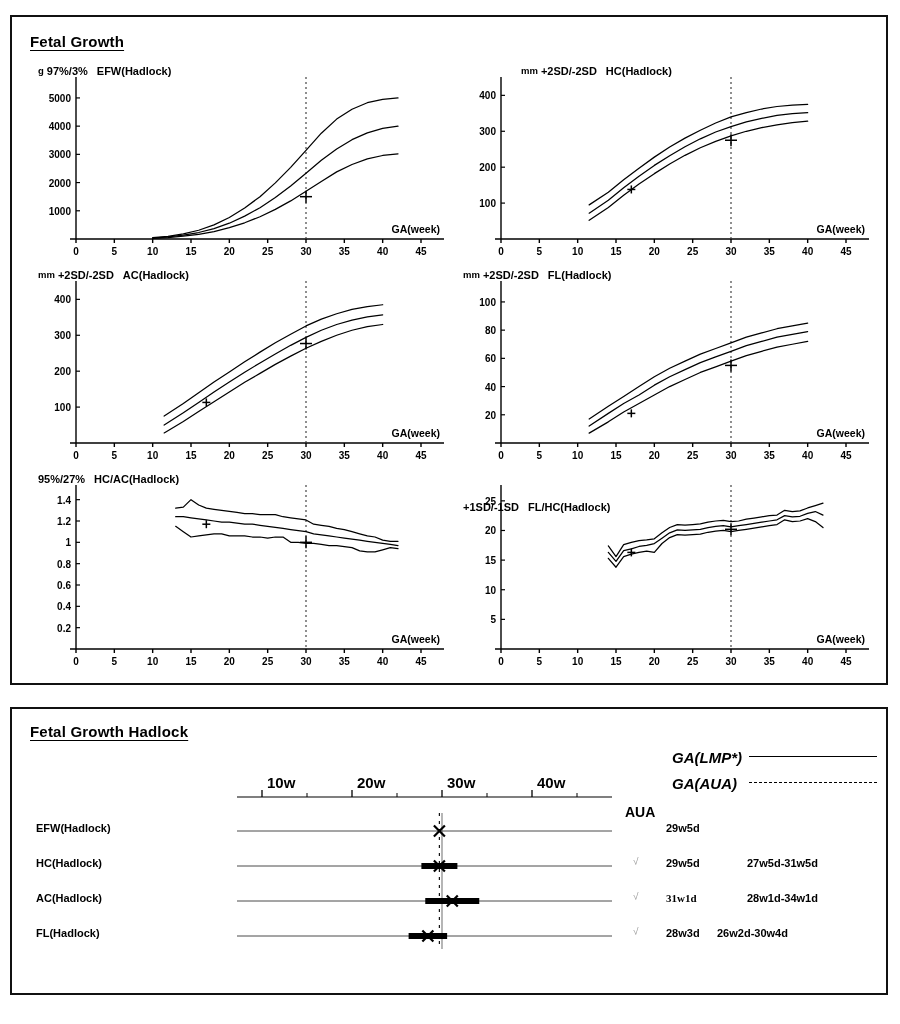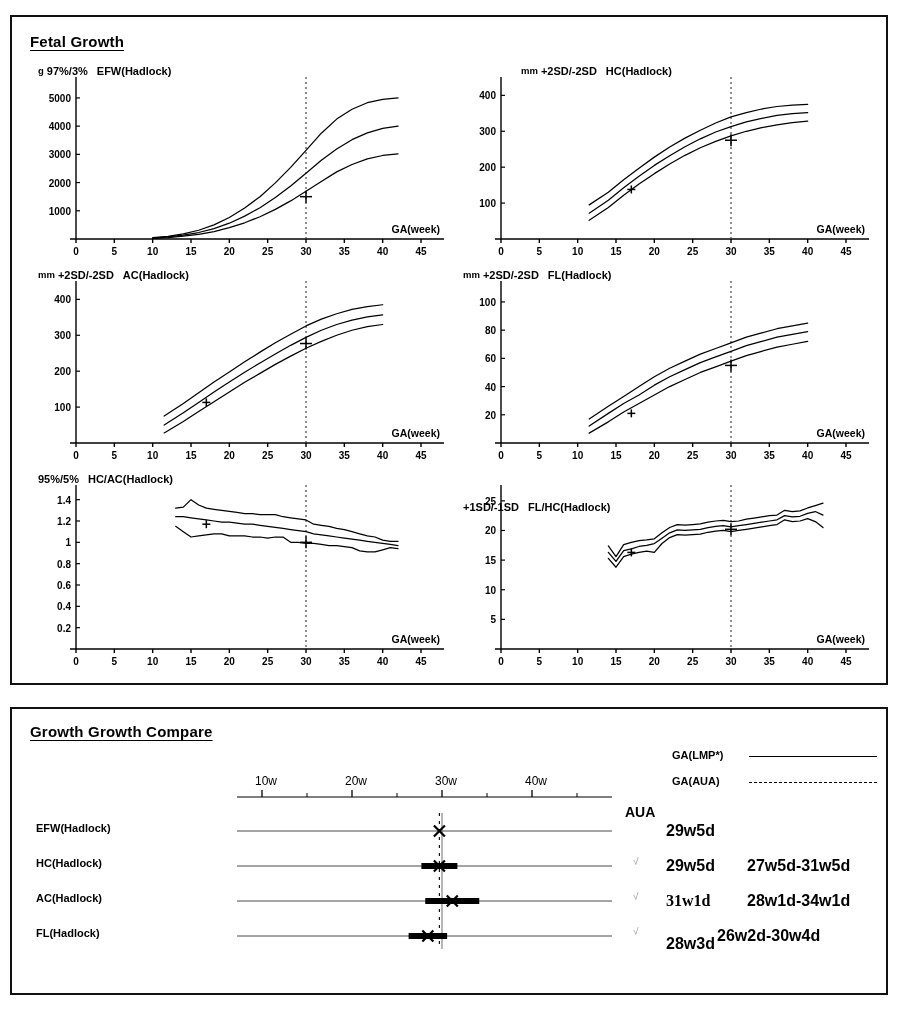--- a/index.html
+++ b/index.html
@@ -73,51 +73,53 @@
     font-family: "Liberation Sans", sans-serif;
     font-weight: bold;
     fill: #000;
   }
   .tick-label { font-size: 10px; }
   .axis-name { font-size: 10.5px; }
 
   
   .cmp-legend-label {
     position: absolute;
+    font-size: 15px;
+    font-weight: bold;
+    white-space: nowrap;
+    font-style: italic;
+  }
+  .cmp-legend-line {
+    position: absolute;
+    height: 0;
+  }
+  .cmp-row-label {
+    position: absolute;
     font-size: 11px;
     font-weight: bold;
     white-space: nowrap;
   }
-  .cmp-legend-line {
-    position: absolute;
-    height: 0;
-  }
-  .cmp-row-label {
+  .cmp-val {
     position: absolute;
     font-size: 11px;
-    font-weight: bold;
-    white-space: nowrap;
-  }
-  .cmp-val {
-    position: absolute;
-    font-size: 16px;
     font-weight: bold;
     white-space: nowrap;
   }
   .cmp-check {
     position: absolute;
     font-size: 10px;
     color: #9a9a9a;
     white-space: nowrap;
   }
   .cmp-axis-tick-label {
     position: absolute;
-    font-size: 12px;
-    font-weight: normal;
-    white-space: nowrap;
+    font-size: 15px;
+    font-weight: bold;
+    white-space: nowrap;
+    margin-left: 12px;
   }
   .cmp-aua-head {
     position: absolute;
     font-size: 14px;
     font-weight: bold;
     white-space: nowrap;
   }
 </style>
 </head>
 <body>
@@ -311,21 +313,21 @@
           <line x1="172.33333333333334" y1="144.375" x2="180.33333333333334" y2="144.375" stroke="#000" stroke-width="1.5"></line>
           <line x1="176.33333333333334" y1="140.375" x2="176.33333333333334" y2="148.375" stroke="#000" stroke-width="1.5"></line>
         </g>
         <g>
           <line x1="270" y1="96.41071428571429" x2="282" y2="96.41071428571429" stroke="#000" stroke-width="1.5"></line>
           <line x1="276" y1="90.41071428571429" x2="276" y2="102.41071428571429" stroke="#000" stroke-width="1.5"></line>
         </g>
       </svg>
     </div>
   <div class="chart" id="chart-hc_ac" style="left:18px;  top:456px; width:420px; height:202px;">
-      <div class="hdr" style="left: 8px; top: 0px;"><span class="pct">95%/5%</span><span>HC/AC(Hadlock)</span></div>
+      <div class="hdr" style="left: 8px; top: 0px;"><span class="pct">95%/27%</span><span>HC/AC(Hadlock)</span></div>
       <svg width="420" height="202" class="chart-svg">
         <line x1="46" y1="12" x2="46" y2="176" stroke="#000" stroke-width="1.4"></line>
         <line x1="40" y1="176" x2="414" y2="176" stroke="#000" stroke-width="1.6"></line>
         <line x1="46" y1="154.66666666666666" x2="50" y2="154.66666666666666" stroke="#000" stroke-width="1.2"></line>
         <text x="41" y="158.66666666666666" text-anchor="end" class="tick-label">0.2</text>
         <line x1="46" y1="133.33333333333334" x2="50" y2="133.33333333333334" stroke="#000" stroke-width="1.2"></line>
         <text x="41" y="137.33333333333334" text-anchor="end" class="tick-label">0.4</text>
         <line x1="46" y1="112" x2="50" y2="112" stroke="#000" stroke-width="1.2"></line>
         <text x="41" y="116" text-anchor="end" class="tick-label">0.6</text>
         <line x1="46" y1="90.66666666666667" x2="50" y2="90.66666666666667" stroke="#000" stroke-width="1.2"></line>
@@ -417,21 +419,21 @@
         </g>
         <g>
           <line x1="270" y1="56.296296296296305" x2="282" y2="56.296296296296305" stroke="#000" stroke-width="1.5"></line>
           <line x1="276" y1="50.296296296296305" x2="276" y2="62.296296296296305" stroke="#000" stroke-width="1.5"></line>
         </g>
       </svg>
     </div>
 </div>
 
 <div class="panel" id="compare-panel">
-  <div class="panel-title">Growth Growth Compare</div>
+  <div class="panel-title">Fetal Growth Hadlock</div>
 
   <div class="cmp-legend-label" style="left:660px; top:40px;">GA(LMP*)</div>
   <div class="cmp-legend-line" style="left:737px; top:47px; width:128px; border-top:1px solid #000;"></div>
 
   <div class="cmp-legend-label" style="left:660px; top:66px;">GA(AUA)</div>
   <div class="cmp-legend-line" style="left:737px; top:73px; width:128px; border-top:1.4px dashed #000;"></div>
 
   <div class="cmp-aua-head" style="left:613px; top:95px;">AUA</div>
 
   <div class="cmp-axis-tick-label" style="left:243px; top:65px;">10w</div>
@@ -444,21 +446,21 @@
   <div class="cmp-row-label" style="left:24px; top:183px;">AC(Hadlock)</div>
   <div class="cmp-row-label" style="left:24px; top:218px;">FL(Hadlock)</div>
 
   <div class="cmp-check" style="left:621px; top:147px;">√</div>
   <div class="cmp-check" style="left:621px; top:182px;">√</div>
   <div class="cmp-check" style="left:621px; top:217px;">√</div>
 
   <div class="cmp-val" style="left:654px; top:113px;">29w5d</div>
   <div class="cmp-val" style="left:654px; top:148px;">29w5d</div>
   <div class="cmp-val" style="left:654px; top:183px;font-family:Liberation Serif, serif;">31w1d</div>
-  <div class="cmp-val" style="left:654px; top:226px;">28w3d</div>
+  <div class="cmp-val" style="left:654px; top:218px;">28w3d</div>
 
   <div class="cmp-val" style="left:735px; top:148px;">27w5d-31w5d</div>
   <div class="cmp-val" style="left:735px; top:183px;">28w1d-34w1d</div>
   <div class="cmp-val" style="left:705px; top:218px;">26w2d-30w4d</div>
 
   <div id="compare-plot" style="position:absolute; left:0; top:0; width:878px; height:288px; pointer-events:none;"><svg width="878" height="288">
         <line x1="225" y1="88" x2="600" y2="88" stroke="#000" stroke-width="1.2"></line>
         <line x1="250" y1="88" x2="250" y2="81" stroke="#000" stroke-width="1.3"></line>
         <line x1="295" y1="88" x2="295" y2="84" stroke="#000" stroke-width="1"></line>
         <line x1="340" y1="88" x2="340" y2="81" stroke="#000" stroke-width="1.3"></line>

